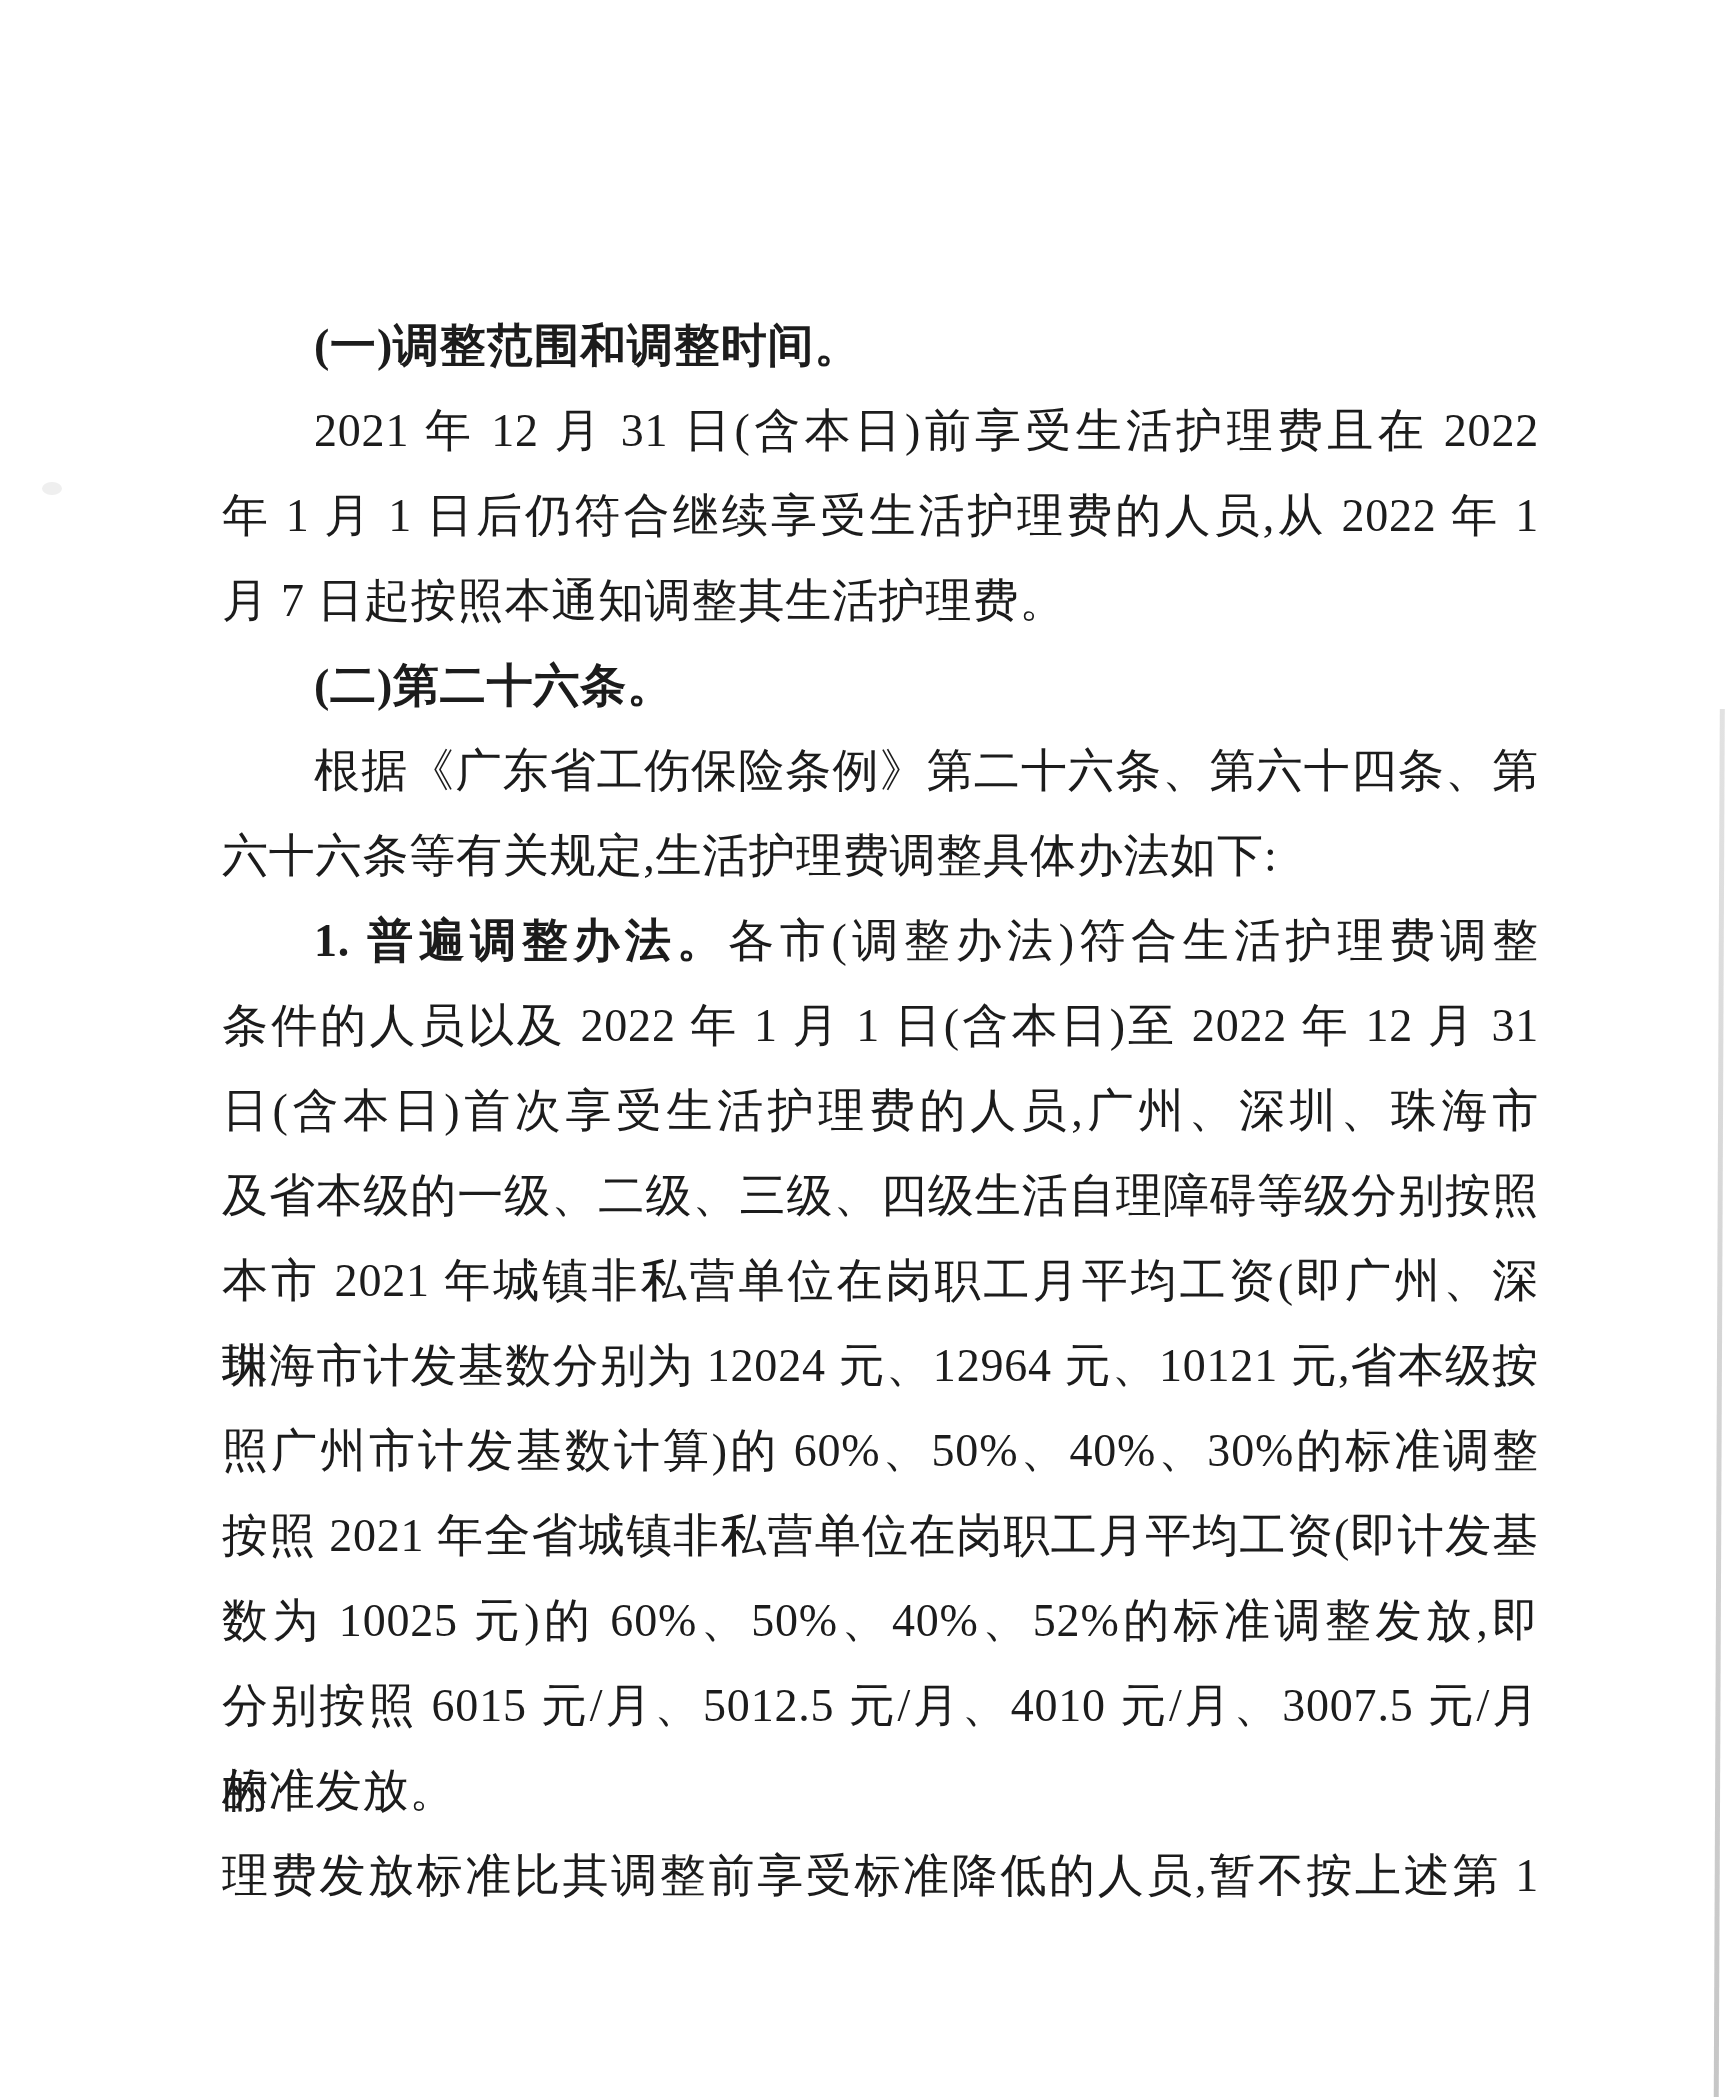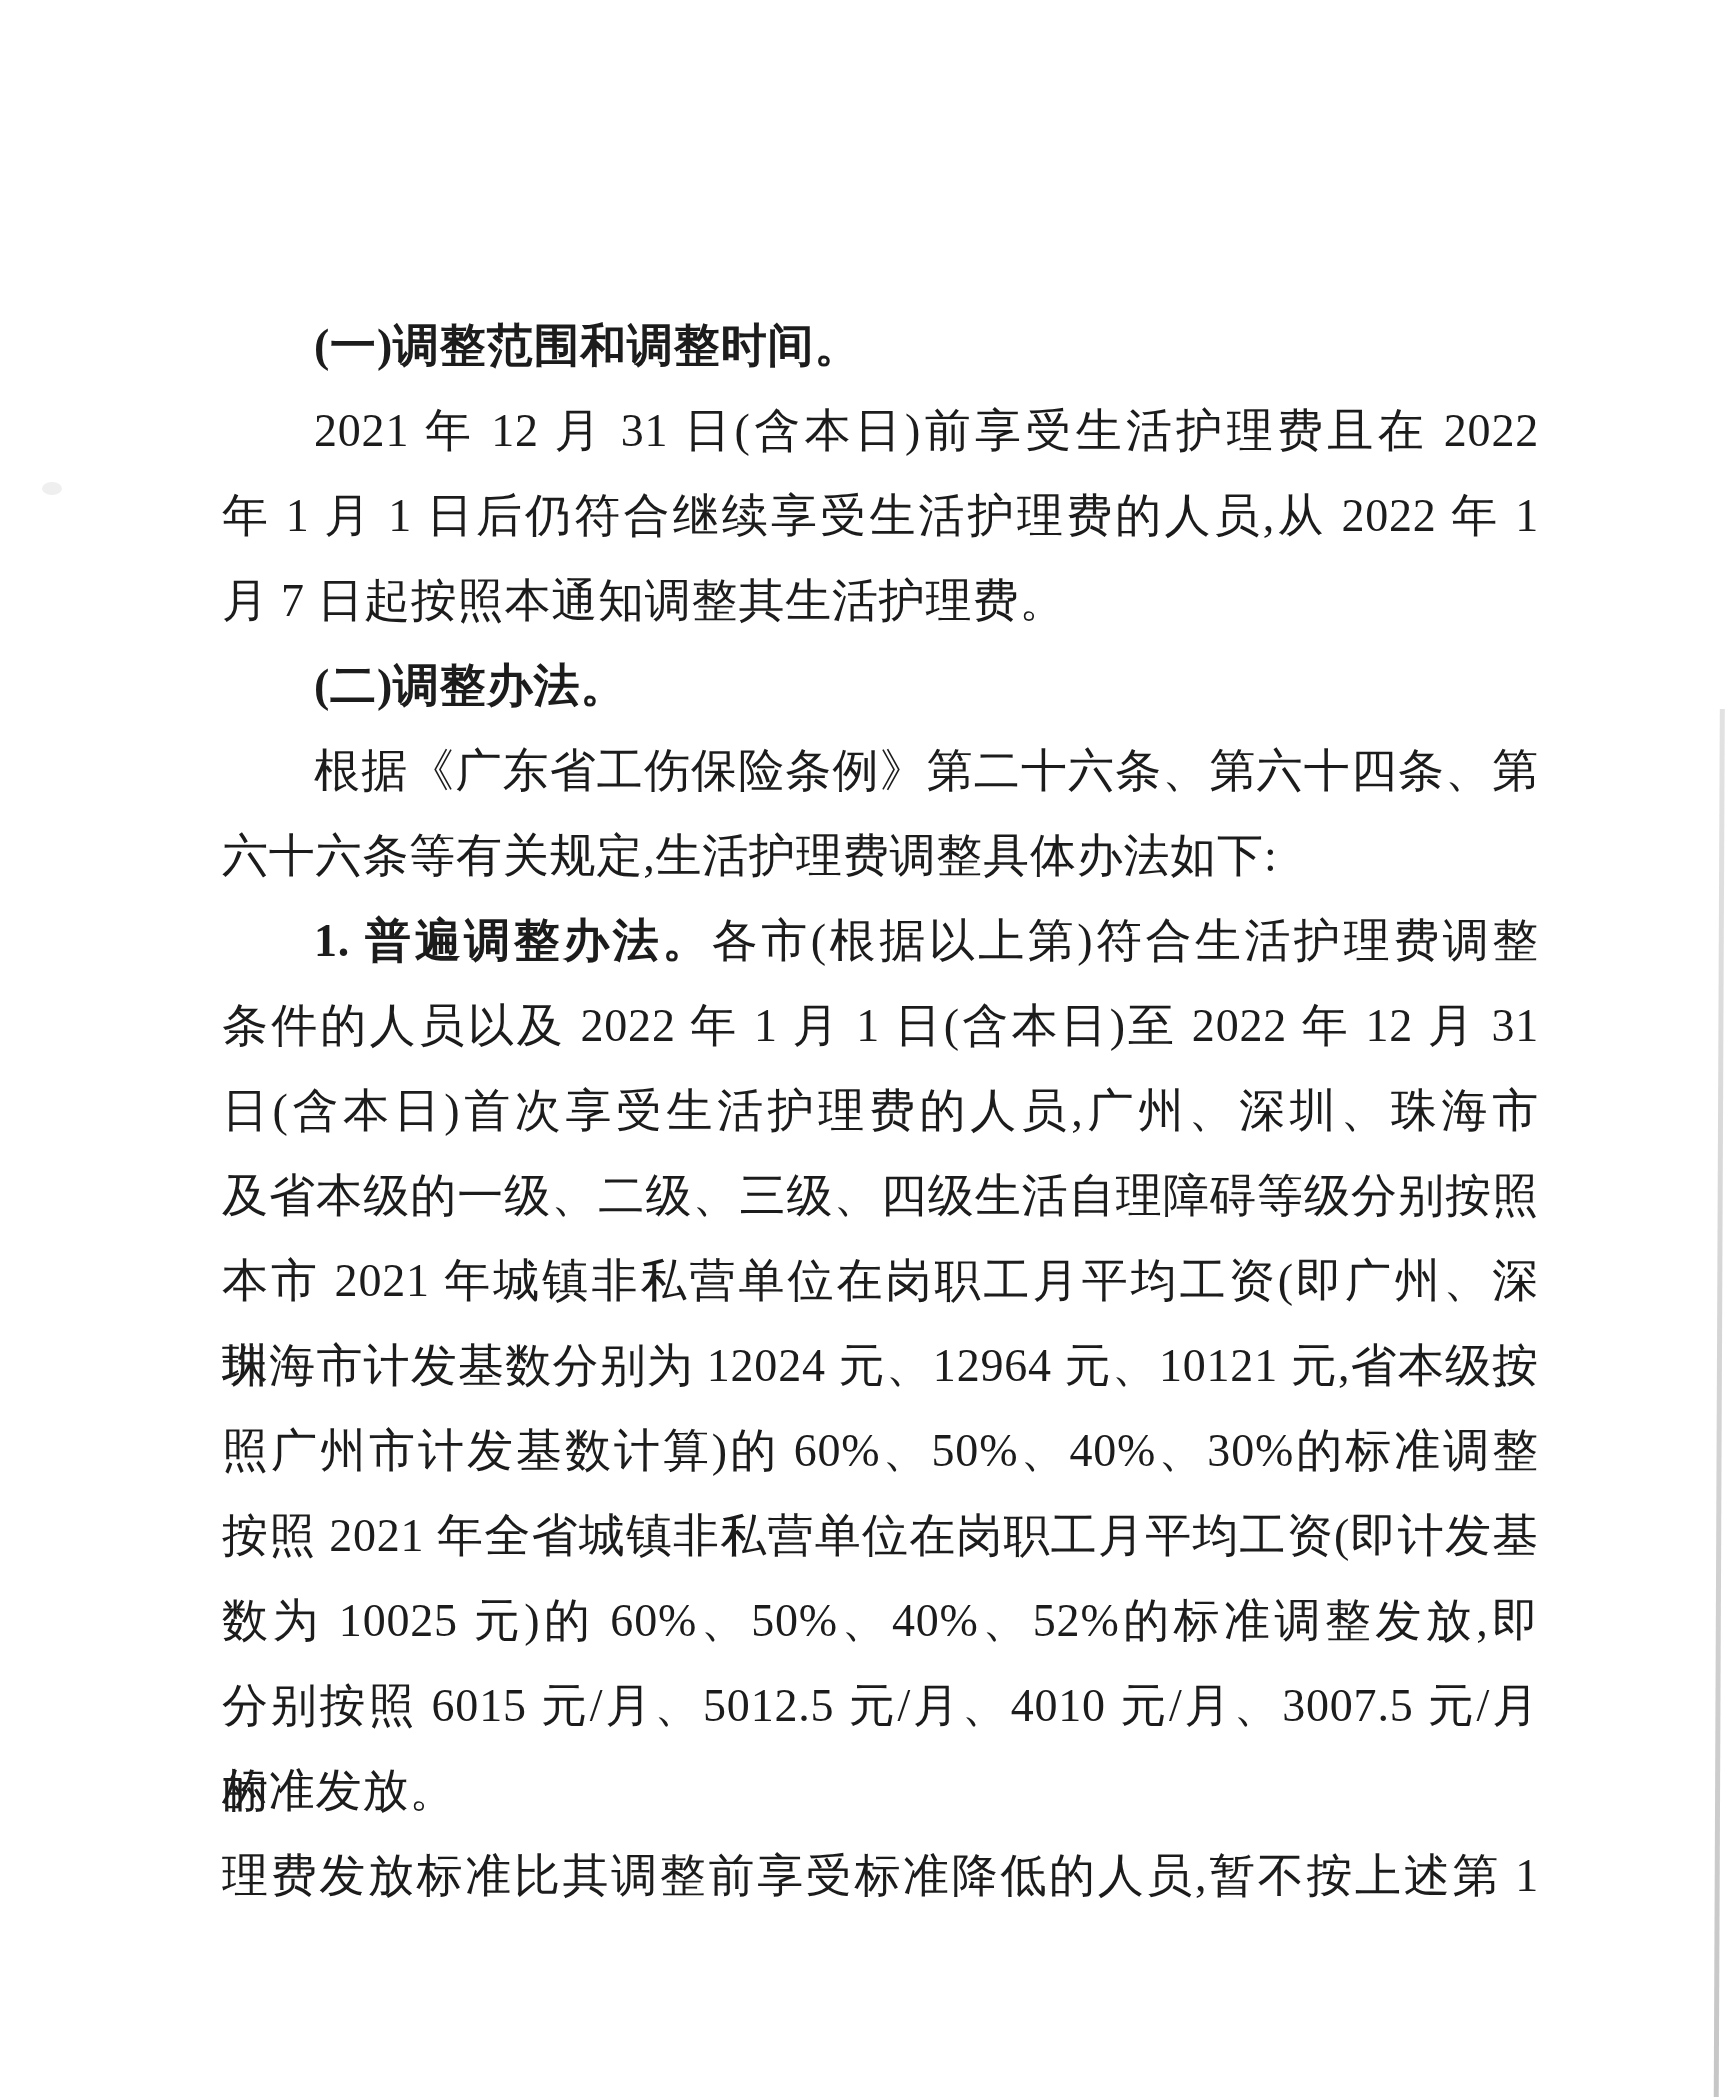--- a/index.html
+++ b/index.html
@@ -67,24 +67,24 @@
 </head>
 <body>
 
 <div class="page">
 
   <div class="textblock">
     <div class="line ind"><span class="bseg">(一)调整范围和调整时间。</span><span></span></div>
     <div class="line ind j"><span class="bseg"></span><span>2021 年 12 月 31 日(含本日)前享受生活护理费且在 2022</span></div>
     <div class="line j"><span class="bseg"></span><span>年 1 月 1 日后仍符合继续享受生活护理费的人员,从 2022 年 1</span></div>
     <div class="line"><span class="bseg"></span><span>月 7 日起按照本通知调整其生活护理费。</span></div>
-    <div class="line ind"><span class="bseg">(二)调整办法。</span><span></span></div>
+    <div class="line ind"><span class="bseg">(二)第二十六条。</span><span></span></div>
     <div class="line ind j"><span class="bseg"></span><span>根据《广东省工伤保险条例》第二十六条、第六十四条、第</span></div>
     <div class="line"><span class="bseg"></span><span>六十六条等有关规定,生活护理费调整具体办法如下:</span></div>
-    <div class="line ind j"><span class="bseg">1. 普遍调整办法。</span><span>各市(根据以上第)符合生活护理费调整</span></div>
+    <div class="line ind j"><span class="bseg">1. 普遍调整办法。</span><span>各市(调整办法)符合生活护理费调整</span></div>
     <div class="line j"><span class="bseg"></span><span>条件的人员以及 2022 年 1 月 1 日(含本日)至 2022 年 12 月 31</span></div>
     <div class="line j"><span class="bseg"></span><span>日(含本日)首次享受生活护理费的人员,广州、深圳、珠海市</span></div>
     <div class="line j"><span class="bseg"></span><span>及省本级的一级、二级、三级、四级生活自理障碍等级分别按照</span></div>
     <div class="line j"><span class="bseg"></span><span>本市 2021 年城镇非私营单位在岗职工月平均工资(即广州、深圳、</span></div>
     <div class="line j"><span class="bseg"></span><span>珠海市计发基数分别为 12024 元、12964 元、10121 元,省本级按</span></div>
     <div class="line j"><span class="bseg"></span><span>照广州市计发基数计算)的 60%、50%、40%、30%的标准调整</span></div>
     <div class="line j"><span class="bseg"></span><span>按照 2021 年全省城镇非私营单位在岗职工月平均工资(即计发基</span></div>
     <div class="line j"><span class="bseg"></span><span>数为 10025 元)的 60%、50%、40%、52%的标准调整发放,即</span></div>
     <div class="line j"><span class="bseg"></span><span>分别按照 6015 元/月、5012.5 元/月、4010 元/月、3007.5 元/月的</span></div>
     <div class="line"><span class="bseg"></span><span>标准发放。</span></div>

